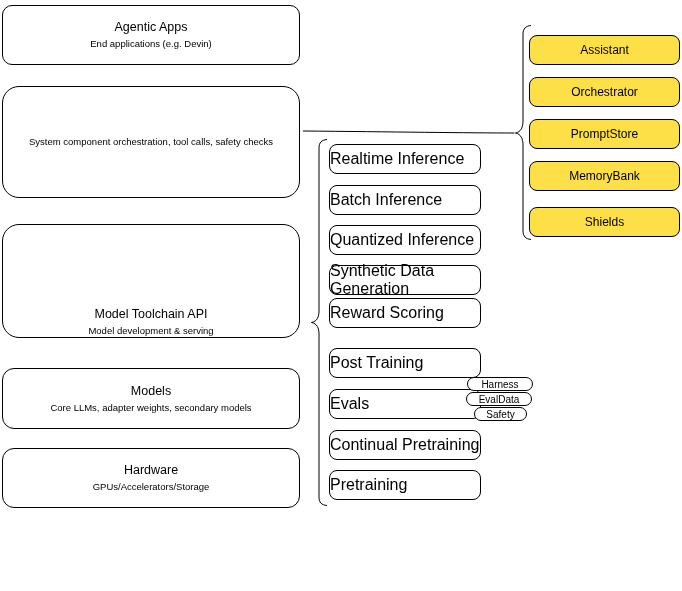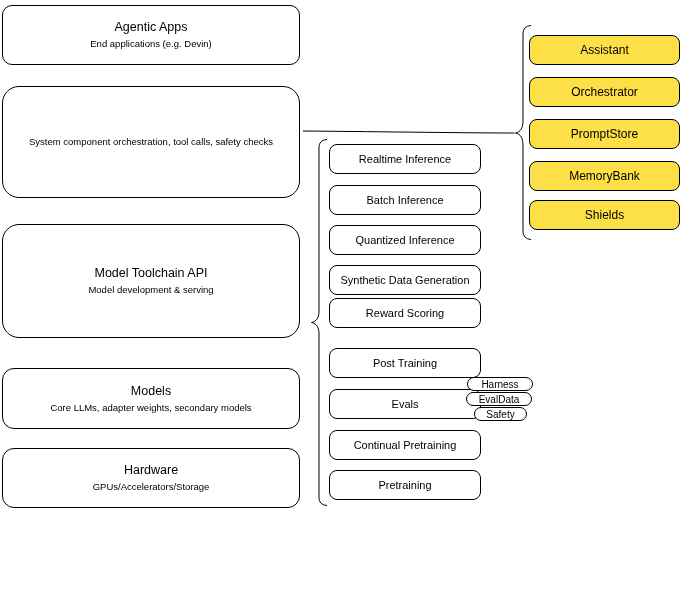--- a/index.html
+++ b/index.html
@@ -29,40 +29,39 @@
     background: #ffffff;
     display: flex;
     flex-direction: column;
     align-items: center;
     justify-content: center;
     text-align: center;
     z-index: 2;
   }
   #lb0 { top: 5px;   height: 60px;  border-radius: 10px; }
   #lb1 { top: 86px;  height: 112px; border-radius: 17px; }
-  #lb2 { top: 224px; height: 114px; border-radius: 17px; }
+  #lb2 { top: 224px; height: 114px; border-radius: 17px; justify-content: flex-end; }
   #lb3 { top: 368px; height: 61px;  border-radius: 12px; }
   #lb4 { top: 448px; height: 60px;  border-radius: 12px; }
   #lb5 { top: 531px; height: 57px;  border-radius: 12px; }
   .lbox .t { font-size: 12.5px; line-height: 15px; margin-bottom: 3px; }
   .lbox .s { font-size: 9.5px;  line-height: 12px; }
   
   .mbox {
     position: absolute;
     left: 329px;
     width: 152px;
     height: 30px;
     box-sizing: border-box;
     border: 1px solid #000000;
     border-radius: 8px;
     background: #ffffff;
     display: flex;
     align-items: center;
-    justify-content: center;
-    font-size: 11px;
+    font-size: 16px;
     z-index: 2;
   }
   #mb0 { top: 144px; } #mb1 { top: 185px; } #mb2 { top: 225px; }
   #mb3 { top: 265px; } #mb4 { top: 298px; } #mb5 { top: 348px; }
   #mb6 { top: 389px; } #mb7 { top: 430px; } #mb8 { top: 470px; }
   
   .rbox {
     position: absolute;
     left: 529px;
     width: 151px;
@@ -71,21 +70,21 @@
     border: 1px solid #000000;
     border-radius: 8px;
     background: #fde047;
     display: flex;
     align-items: center;
     justify-content: center;
     font-size: 12px;
     z-index: 2;
   }
   #rb0 { top: 35px; } #rb1 { top: 77px; } #rb2 { top: 119px; }
-  #rb3 { top: 161px; } #rb4 { top: 200px; }
+  #rb3 { top: 161px; } #rb4 { top: 207px; }
   
   .pill {
     position: absolute;
     box-sizing: border-box;
     border: 1px solid #000000;
     border-radius: 7px;
     background: #ffffff;
     display: flex;
     align-items: center;
     justify-content: center;

